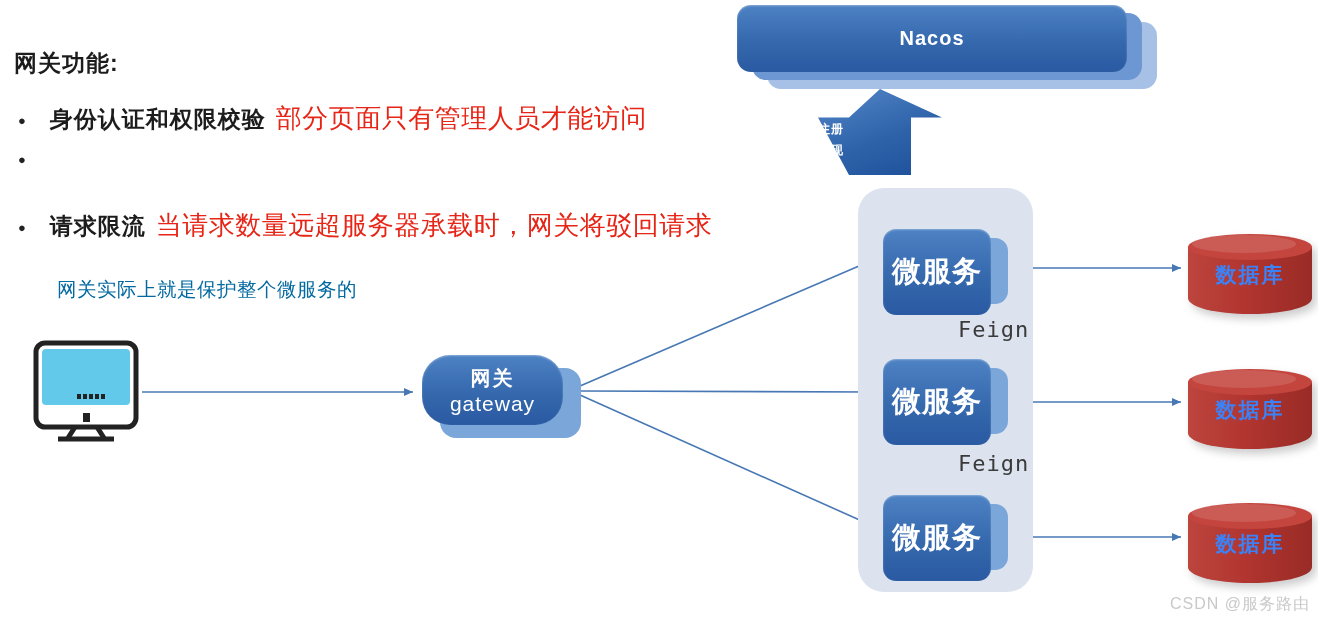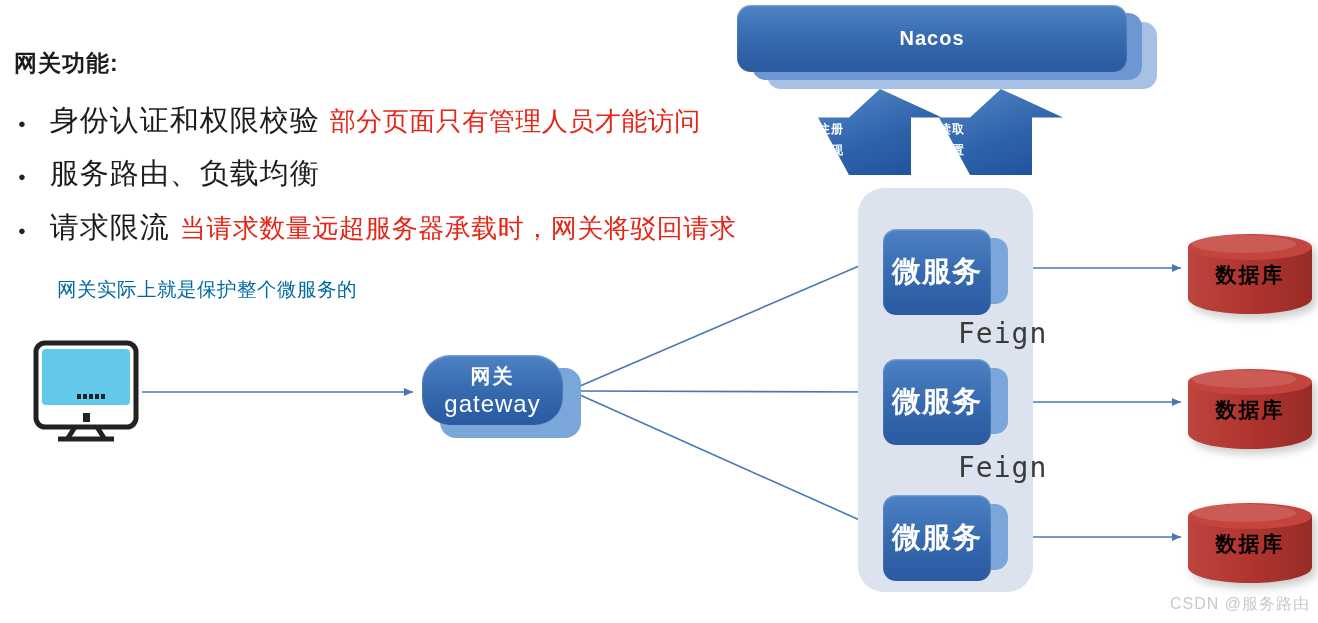--- a/index.html
+++ b/index.html
@@ -6,21 +6,21 @@
   #canvas{
     position:relative;width:1318px;height:623px;background:#ffffff;overflow:hidden;
     font-family:"Liberation Sans","DejaVu Sans",sans-serif;
   }
   .abs{position:absolute;}
 
   
   .panel-title{left:14px;top:48px;font-size:23px;font-weight:600;color:#1c1c1c;letter-spacing:1px;}
   .bullet-row{left:18px;display:flex;align-items:baseline;white-space:nowrap;}
   .bullet-dot{font-size:13px;color:#222;margin-right:24px;transform:translateY(-2px);}
-  .bullet-label{font-size:29px;font-weight:400;color:#1c1c1c;letter-spacing:1px;}
+  .bullet-label{font-size:23px;font-weight:700;color:#1c1c1c;letter-spacing:1px;}
   .bullet-note{font-size:26px;color:#e62517;margin-left:10px;letter-spacing:0.5px;}
   .footnote{left:57px;top:276px;font-size:19.5px;color:#0369a1;letter-spacing:0.5px;}
 
   
   .lbox{position:absolute;}
   .lbox .layer,.lbox .face{position:absolute;border-radius:14px;}
   .lbox .far{background:#a7c0e6;}
   .lbox .mid{background:#6d97d2;}
   .lbox .face{
     background:linear-gradient(180deg,#4d82c4 0%,#3568ad 55%,#2a5aa2 100%);
@@ -34,21 +34,21 @@
   #nacos .mid{left:15px;top:8px;width:390px;height:67px;}
   #nacos .face{left:0;top:0;width:390px;height:67px;}
   #nacos .l1{font-size:20px;font-weight:600;letter-spacing:1px;}
   #nacos .l2{font-size:19px;font-weight:600;letter-spacing:2px;margin-top:2px;}
 
   
   #gateway{left:422px;top:355px;width:141px;height:70px;}
   #gateway .mid{left:18px;top:13px;width:141px;height:70px;border-radius:16px;background:#7ba6da;}
   #gateway .face{left:0;top:0;width:141px;height:70px;border-radius:28px;}
   #gateway .l1{font-size:20px;font-weight:600;letter-spacing:2px;}
-  #gateway .l2{font-size:24px;font-weight:400;letter-spacing:1px;}
+  #gateway .l2{font-size:21px;font-weight:400;letter-spacing:1px;}
 
   
   .ms{width:108px;height:66px;left:883px;}
   .ms .mid{left:17px;top:9px;width:108px;height:66px;border-radius:13px;background:#7ba6da;}
   .ms .face{left:0;top:0;width:108px;height:86px;border-radius:13px;font-size:29px;font-weight:600;letter-spacing:1px;}
   #ms1{top:229px;} #ms2{top:359px;} #ms3{top:495px;}
 
   
   .up-arrow{
     position:absolute;width:124px;height:86px;
@@ -61,29 +61,29 @@
     color:#fff;font-size:12px;font-weight:600;line-height:21px;letter-spacing:1px;
   }
   #uparrow-register{left:818px;top:89px;}
   #uparrow-config{left:939px;top:89px;}
 
   
   #cluster{left:858px;top:188px;width:175px;height:404px;border-radius:26px;background:#dce3ef;}
 
   
   .feign{left:958px;font-family:"DejaVu Sans Mono","Liberation Mono",monospace;
-         font-size:28px;color:#3a3a3a;letter-spacing:1px;}
+         font-size:22px;color:#3a3a3a;letter-spacing:1px;}
   #feign1{top:317px;} #feign2{top:451px;}
 
   
   .db{width:124px;height:82px;left:1188px;}
   .db svg{position:absolute;left:0;top:0;filter:drop-shadow(4px 5px 4px rgba(110,110,110,.35));}
   .db .db-label{
     position:absolute;left:0;top:28px;width:100%;text-align:center;
-    color:#000000;font-size:21px;font-weight:600;letter-spacing:2px;
+    color:#3b82f6;font-size:21px;font-weight:600;letter-spacing:2px;
   }
   #db1{top:233px;} #db2{top:368px;} #db3{top:502px;}
 
   
   #client{left:30px;top:337px;width:112px;height:106px;}
 
   
   #watermark{right:8px;top:594px;font-size:16px;color:#c9c9c9;letter-spacing:1px;}
 
   
@@ -121,21 +121,20 @@
   <div class="abs panel-title">网关功能:</div>
 
   <div class="abs bullet-row" style="top:101px;">
     <span class="bullet-dot">●</span>
     <span class="bullet-label">身份认证和权限校验</span>
     <span class="bullet-note">部分页面只有管理人员才能访问</span>
   </div>
 
   <div class="abs bullet-row" style="top:154px;">
     <span class="bullet-dot">●</span>
-    <span class="bullet-label">服务路由、负载均衡</span>
     <span class="bullet-note"></span>
   </div>
 
   <div class="abs bullet-row" style="top:208px;">
     <span class="bullet-dot">●</span>
     <span class="bullet-label">请求限流</span>
     <span class="bullet-note">当请求数量远超服务器承载时，网关将驳回请求</span>
   </div>
 
   <div class="abs footnote">网关实际上就是保护整个微服务的</div>
@@ -164,26 +163,20 @@
       <span class="l1">Nacos</span>
     </div>
   </div>
 
   <div class="up-arrow" id="uparrow-register">
     <div class="ar-text">
       <span style="display:block">注册</span>
       <span style="display:block">发现</span>
     </div>
   </div>
-  <div class="up-arrow" id="uparrow-config">
-    <div class="ar-text">
-      <span style="display:block">读取</span>
-      <span style="display:block">配置</span>
-    </div>
-  </div>
 
   <div class="abs" id="cluster"></div>
 
   <div class="lbox ms" id="ms1">
     <div class="layer mid"></div>
     <div class="face">微服务</div>
   </div>
   <div class="lbox ms" id="ms2">
     <div class="layer mid"></div>
     <div class="face">微服务</div>

